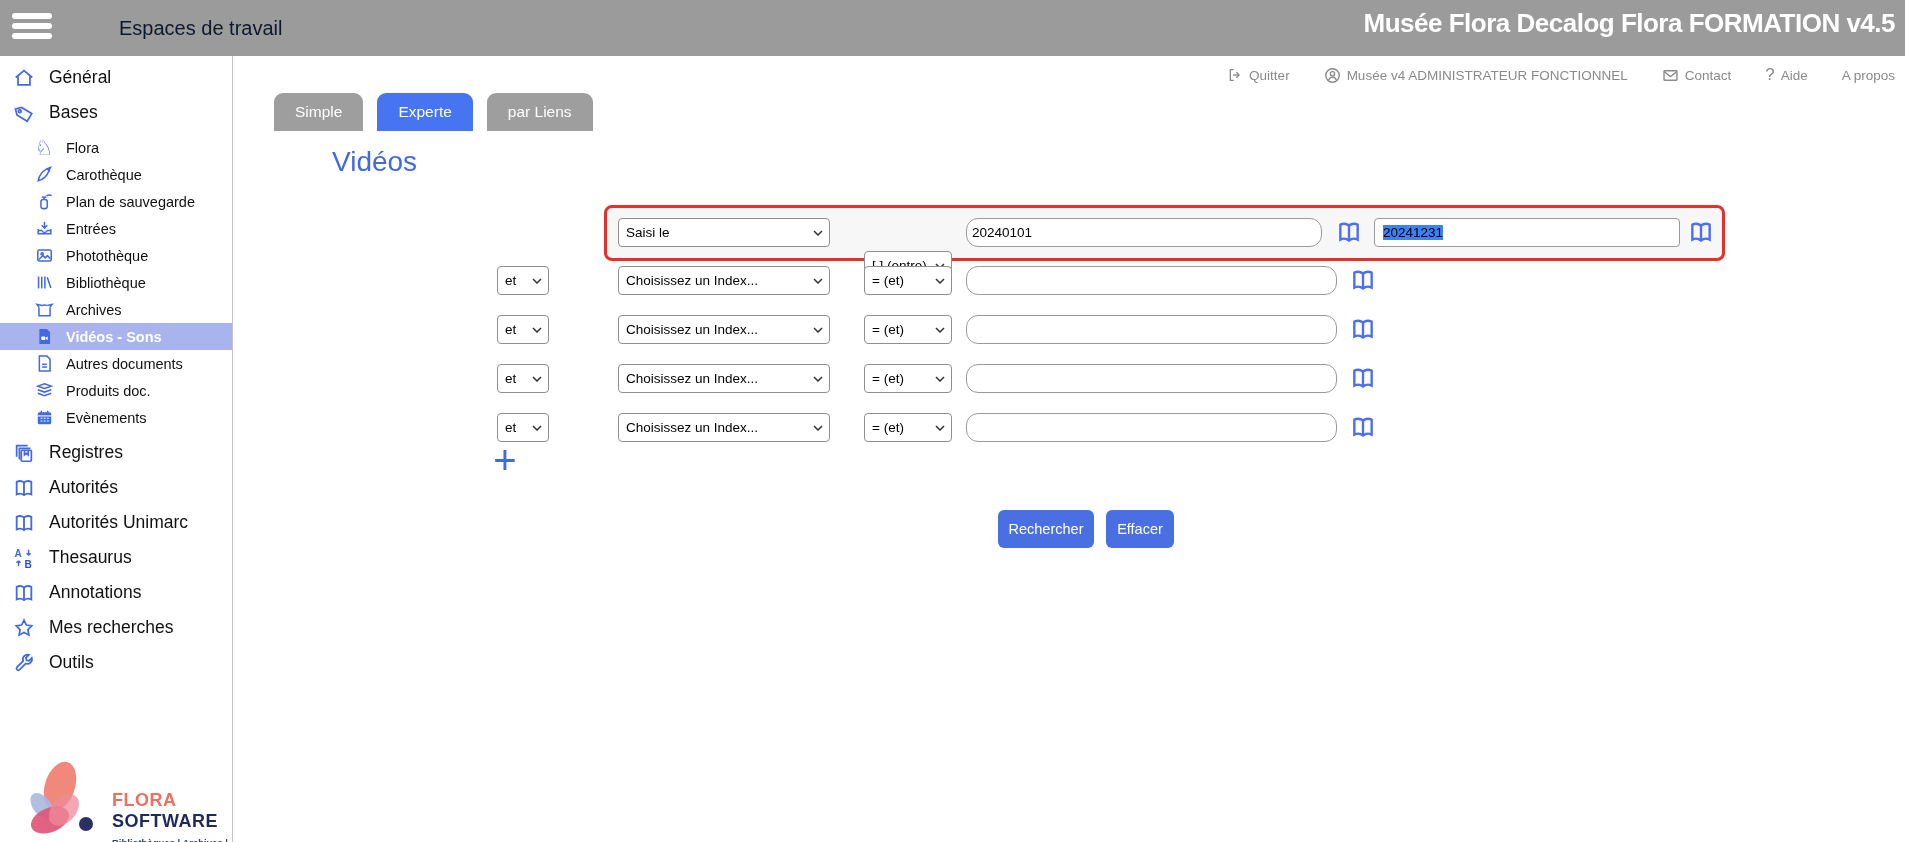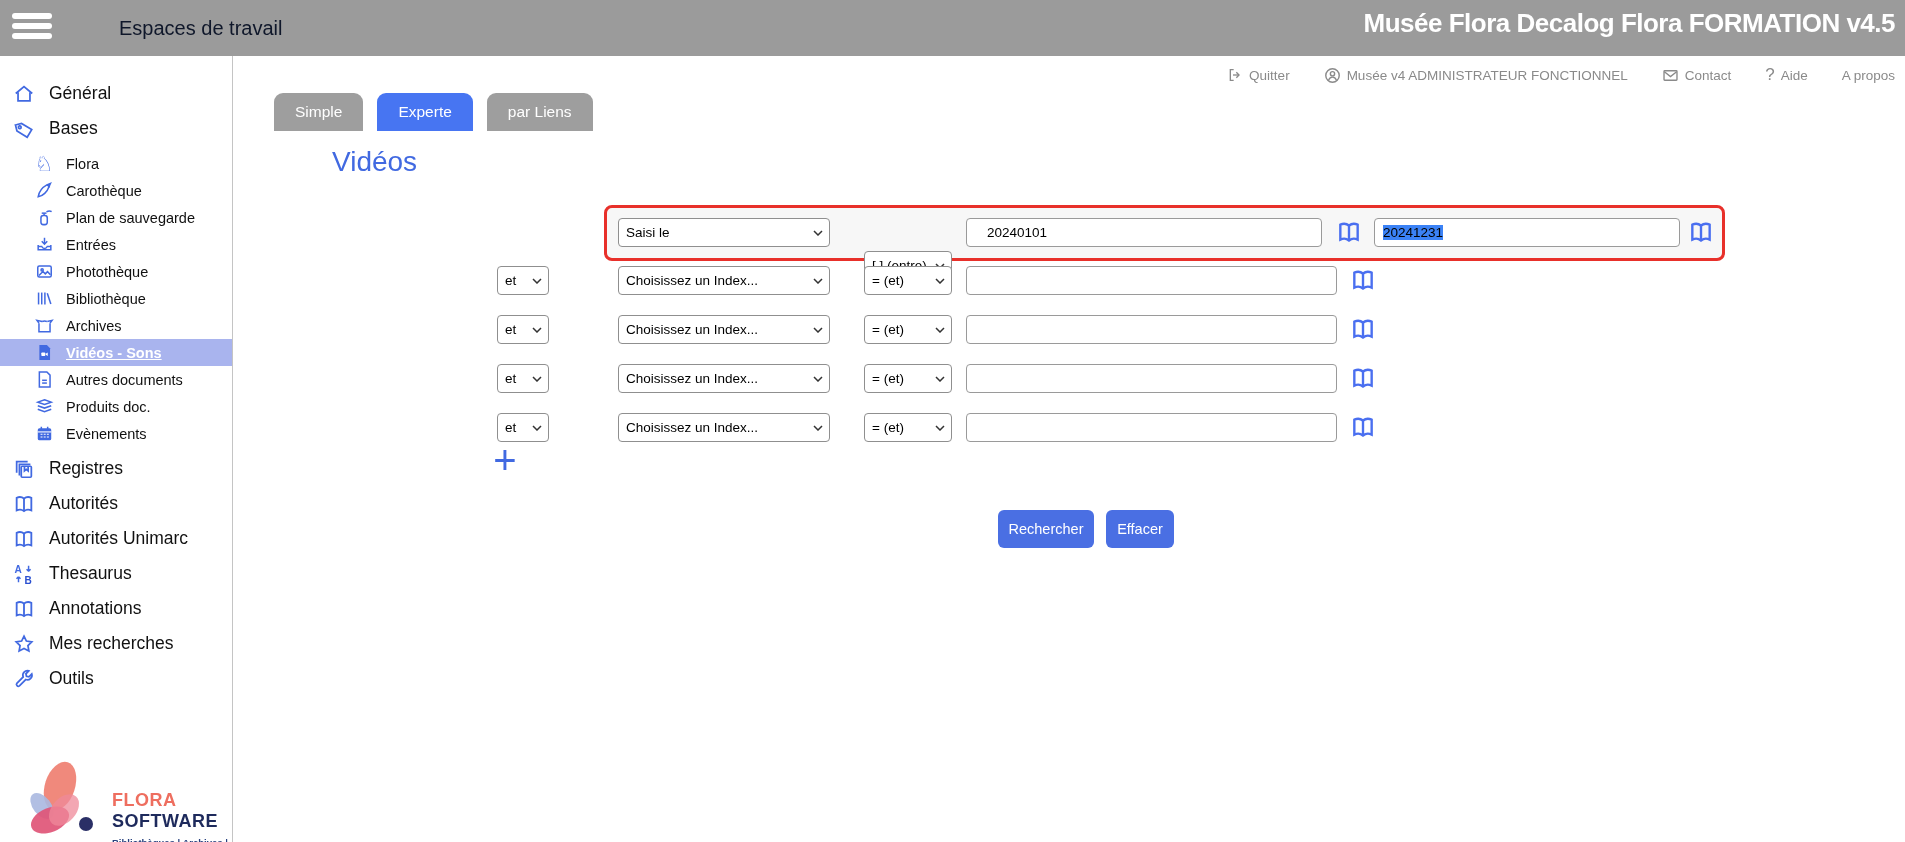--- a/index.html
+++ b/index.html
@@ -15,50 +15,50 @@
   .app-title { position:absolute; right:10px; top:8px; color:#fff; font-size:26px; font-weight:bold; letter-spacing:-0.5px; }
 
   
   .header-links { position:absolute; top:56px; right:10px; height:38px; display:flex; align-items:center; gap:34px; color:#8a8a8a; font-size:13.5px; z-index:4; }
   .hlink { display:flex; align-items:center; gap:6px; cursor:pointer; white-space:nowrap; }
   .hlink svg { display:block; }
   .qmark { font-size:17px; color:#8a8a8a; }
 
   
   .sidebar { position:absolute; left:0; top:56px; width:233px; bottom:0; background:#fff; border-right:1px solid #c4c4c4; z-index:3; }
-  .nav { position:absolute; left:0; top:20px; width:232px;text-align:center; }
+  .nav { position:absolute; left:0; top:4px; width:232px;text-align:center; }
   .nav-item { display:flex; align-items:center; cursor:pointer; }
   .nav-item.lvl1 { height:35px; padding-left:12px; gap:13px; font-size:17.5px; color:#111; }
   .nav-item.lvl2 { height:27px; padding-left:34px; gap:12px; font-size:14.5px; color:#111; }
   .sub-block { margin:4px 0 4px 0; }
   .nav-icon { display:flex; align-items:center; justify-content:center; width:24px; }
   .lvl2 .nav-icon { width:20px; }
   .nav-item.selected { background:#a9b4ee; }
-  .nav-item.selected .nav-label { color:#fff; font-weight:bold;text-decoration:underline; }
+  .nav-item.selected .nav-label { color:#fff; font-weight:bold; }
   .glyph-icon { font-size:21px; color:#4169e1; line-height:1; }
 
   
   .logo { position:absolute; left:8px; top:702px; width:224px; cursor:default; }
   .logo-text { position:absolute; left:104px; top:32px; }
   .brand { font-size:18px; font-weight:bold; letter-spacing:0.5px; }
   .brand .b1 { color:#ee6e5f; }
   .brand .b2 { color:#1e2a5c; }
   .tagline { margin-top:5px; font-size:9.5px; font-weight:bold; color:#27407e; }
 
   
   .tabs { position:absolute; left:274px; top:93px; display:flex; gap:14px; }
   .tab { height:38px; padding:0 21px; display:flex; align-items:center; background:#9e9e9e; color:#fff; font-size:15.5px; border-radius:9px 9px 0 0; cursor:pointer; }
   .tab.active { background:#4775f2; }
   .page-title { position:absolute; left:332px; top:146px; font-size:28px; font-weight:500; color:#4169e1; }
 
   
   .selwrap { position:absolute; height:29px; }
   .selwrap select { width:100%; height:100%; appearance:none; -webkit-appearance:none; background:#fff; border:1px solid #8f8f8f; border-radius:4px; padding:0 22px 0 7px; font-family:"Liberation Sans",sans-serif; font-size:13.5px; color:#000; }
   .chev { position:absolute; right:7px; top:50%; transform:translateY(-50%); pointer-events:none; }
-  .txt { position:absolute; height:29px; border:1px solid #9a9a9a; border-radius:4px; padding:0 20px; font-family:"Liberation Sans",sans-serif; font-size:13.5px; color:#000; background:#fff; }
+  .txt { position:absolute; height:29px; border:1px solid #9a9a9a; border-radius:12px; padding:0 5px; font-family:"Liberation Sans",sans-serif; font-size:13.5px; color:#000; background:#fff; }
   .txt-div { position:absolute; height:29px; border:1px solid #9a9a9a; border-radius:4px; padding:0 8px; font-size:13.5px; background:#fff; display:flex; align-items:center; }
   .sel-text { background:#3b82f6; }
   .book-btn { position:absolute; width:30px; height:28px; cursor:pointer; display:flex; align-items:center; justify-content:center; background:none; border:none; }
   .red-box { position:absolute; left:604px; top:205px; width:1121px; height:56px; border:3px solid #e8302a; border-radius:8px; background:#f7f7f7; }
   .plus-btn { position:absolute; left:487px; top:442px; width:36px; height:36px; background:none; border:none; color:#4169e1; font-size:40px; font-weight:300; line-height:32px; cursor:pointer; font-family:"Liberation Sans",sans-serif; }
   .action-btn { position:absolute; top:510px; height:38px; border:none; border-radius:6px; background:#4a6fe3; color:#fff; font-size:14.5px; font-family:"Liberation Sans",sans-serif; cursor:pointer; }
   .btn-search { left:998px; width:96px; }
   .btn-clear { left:1106px; width:68px; }
 </style>
 </head>

